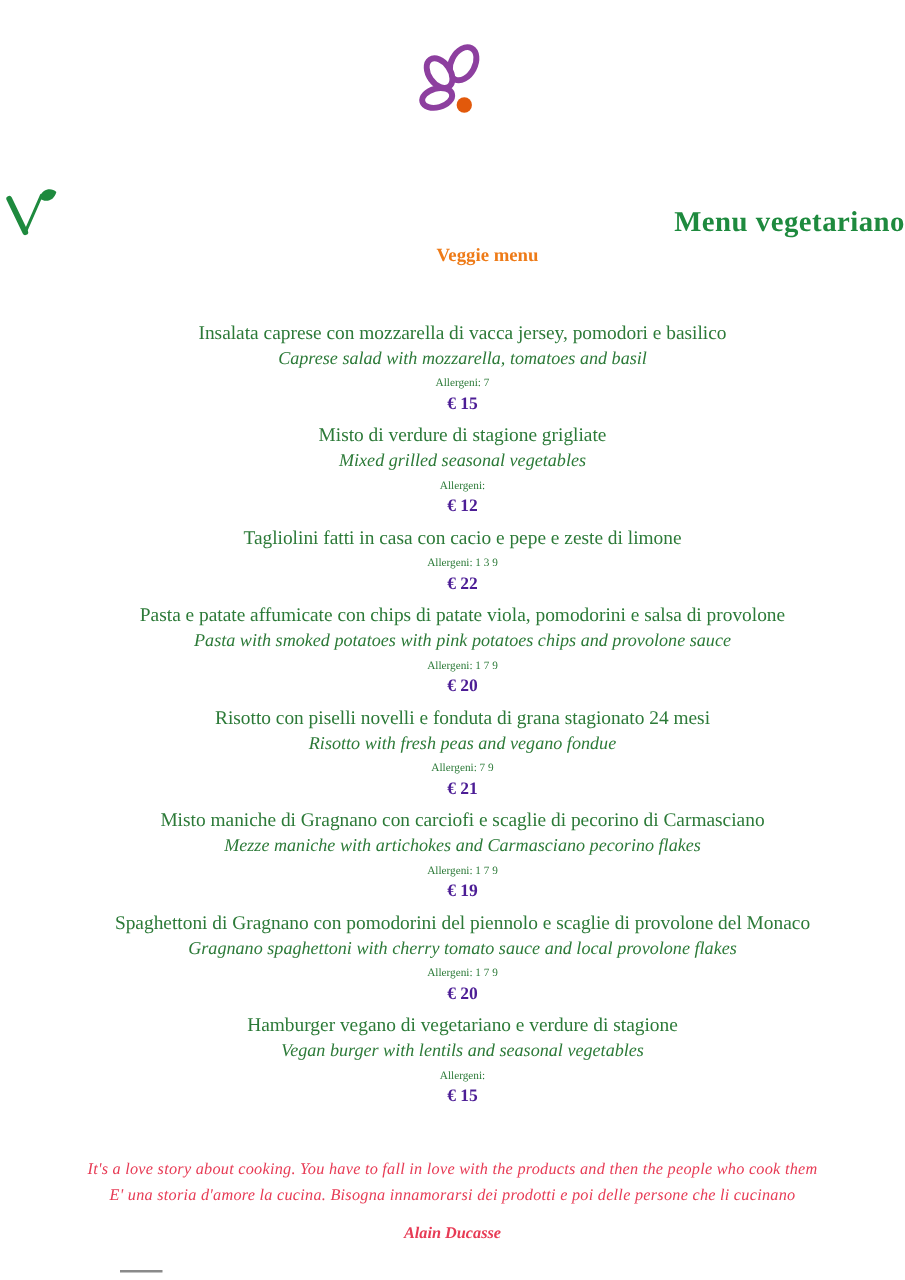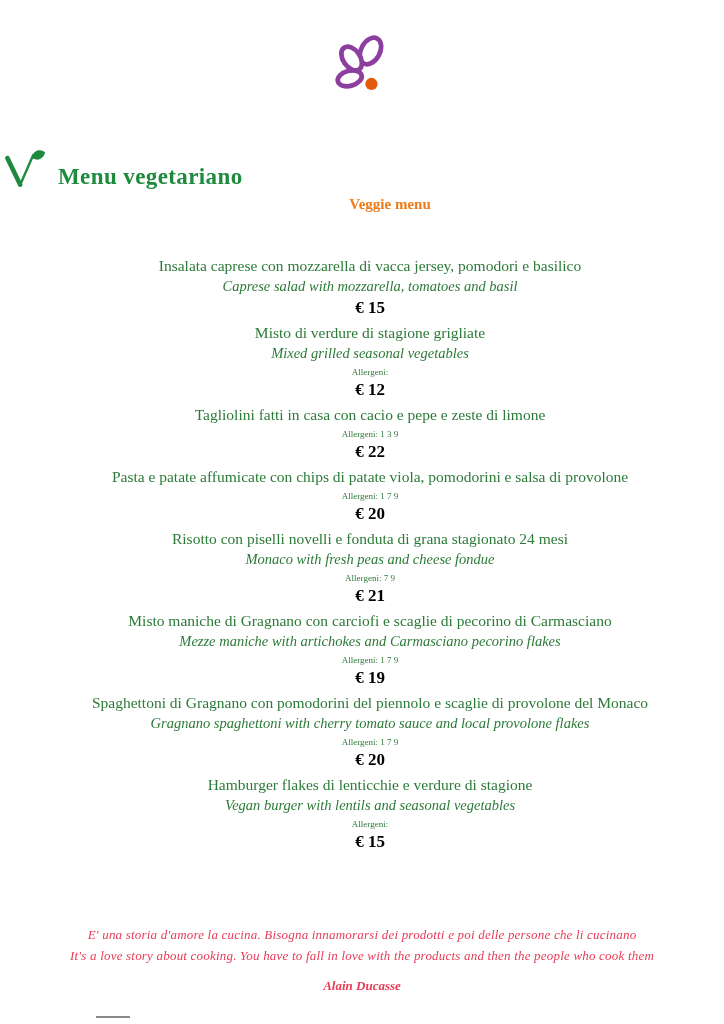--- a/index.html
+++ b/index.html
@@ -13,38 +13,38 @@
     width: 724px; height: 1024px;
     overflow: hidden;
     text-align: center;
     color: #2c7a38;
   }
   .logo { padding-top: 34px; }
   .logo svg { width: 66px; height: 66px; }
 
   .header { margin-top: 44px; }
   .title-row {
-    display: flex; justify-content: flex-start; align-items: flex-end; gap: 12px;
+    display: flex; justify-content: space-between; align-items: flex-end; gap: 12px;
   }
   .vleaf svg { width: 46px; height: 44px; display: block; }
   .title {
     font-size: 23px; font-weight: bold; color: #1e8a3e;
     letter-spacing: 0.4px; line-height: 30px;
   }
   .subtitle {
     color: #ee7b18; font-size: 15px; font-weight: bold;
     margin-top: 4px; transform: translateX(28px);
   }
 
   .items { margin-top: 42px; padding-left: 16px; }
   .item { margin-bottom: 6px; }
   .item-name  { font-size: 15.5px; line-height: 21px; color: #2c7a38; }
   .item-trans { font-size: 14.5px; line-height: 20px; font-style: italic; color: #2c7a38; }
   .item-allerg { font-size: 9px; line-height: 12px; margin-top: 3px; color: #2c7a38; }
-  .item-price { font-size: 17px; line-height: 17px; margin-top: 3px; font-weight: bold; color: #000000; }
+  .item-price { font-size: 14px; line-height: 17px; margin-top: 3px; font-weight: bold; color: #4c1d95; }
 
   .quote {
     position: absolute; left: 0; right: 0; bottom: 30px;
     color: #e73b55; font-style: italic;
   }
   .quote-line { font-size: 13px; line-height: 21px; letter-spacing: 0.2px; }
   .quote-author { font-size: 13px; margin-top: 12px; font-weight: bold; }
 
   .edge-mark {
     position: absolute; left: 96px; bottom: 6px;
@@ -81,73 +81,75 @@
       <span class="title">Menu vegetariano</span>
     </div>
     <div class="subtitle">Veggie menu</div>
   </div>
 
   <div class="items">
 
     <div class="item">
       <div class="item-name">Insalata caprese con mozzarella di vacca jersey, pomodori e basilico</div>
       <div class="item-trans">Caprese salad with mozzarella, tomatoes and basil</div>
+      <div class="item-allerg">Allergeni: 7</div>
       <div class="item-price">€ 15</div>
     </div>
 
     <div class="item">
       <div class="item-name">Misto di verdure di stagione grigliate</div>
       <div class="item-trans">Mixed grilled seasonal vegetables</div>
       <div class="item-allerg">Allergeni:</div>
       <div class="item-price">€ 12</div>
     </div>
 
     <div class="item">
       <div class="item-name">Tagliolini fatti in casa con cacio e pepe e zeste di limone</div>
       <div class="item-allerg">Allergeni: 1 3 9</div>
       <div class="item-price">€ 22</div>
     </div>
 
     <div class="item">
       <div class="item-name">Pasta e patate affumicate con chips di patate viola, pomodorini e salsa di provolone</div>
+      <div class="item-trans">Pasta with smoked potatoes with pink potatoes chips and provolone sauce</div>
       <div class="item-allerg">Allergeni: 1 7 9</div>
       <div class="item-price">€ 20</div>
     </div>
 
     <div class="item">
       <div class="item-name">Risotto con piselli novelli e fonduta di grana stagionato 24 mesi</div>
-      <div class="item-trans">Monaco with fresh peas and cheese fondue</div>
+      <div class="item-trans">Risotto with fresh peas and vegano fondue</div>
       <div class="item-allerg">Allergeni: 7 9</div>
       <div class="item-price">€ 21</div>
     </div>
 
     <div class="item">
       <div class="item-name">Misto maniche di Gragnano con carciofi e scaglie di pecorino di Carmasciano</div>
       <div class="item-trans">Mezze maniche with artichokes and Carmasciano pecorino flakes</div>
       <div class="item-allerg">Allergeni: 1 7 9</div>
       <div class="item-price">€ 19</div>
     </div>
 
     <div class="item">
       <div class="item-name">Spaghettoni di Gragnano con pomodorini del piennolo e scaglie di provolone del Monaco</div>
       <div class="item-trans">Gragnano spaghettoni with cherry tomato sauce and local provolone flakes</div>
       <div class="item-allerg">Allergeni: 1 7 9</div>
       <div class="item-price">€ 20</div>
     </div>
 
     <div class="item">
-      <div class="item-name">Hamburger flakes di lenticchie e verdure di stagione</div>
+      <div class="item-name">Hamburger vegano di vegetariano e verdure di stagione</div>
       <div class="item-trans">Vegan burger with lentils and seasonal vegetables</div>
       <div class="item-allerg">Allergeni:</div>
       <div class="item-price">€ 15</div>
     </div>
 
   </div>
 
   <div class="quote">
+    <div class="quote-line">It's a love story about cooking. You have to fall in love with the products and then the people who cook them</div>
     <div class="quote-line">E' una storia d'amore la cucina. Bisogna innamorarsi dei prodotti e poi delle persone che li cucinano</div>
-    <div class="quote-line">It's a love story about cooking. You have to fall in love with the products and then the people who cook them</div>
     <div class="quote-author">Alain Ducasse</div>
   </div>
 
   <div class="edge-mark"></div>
 
 </div>
 
 </body></html>

